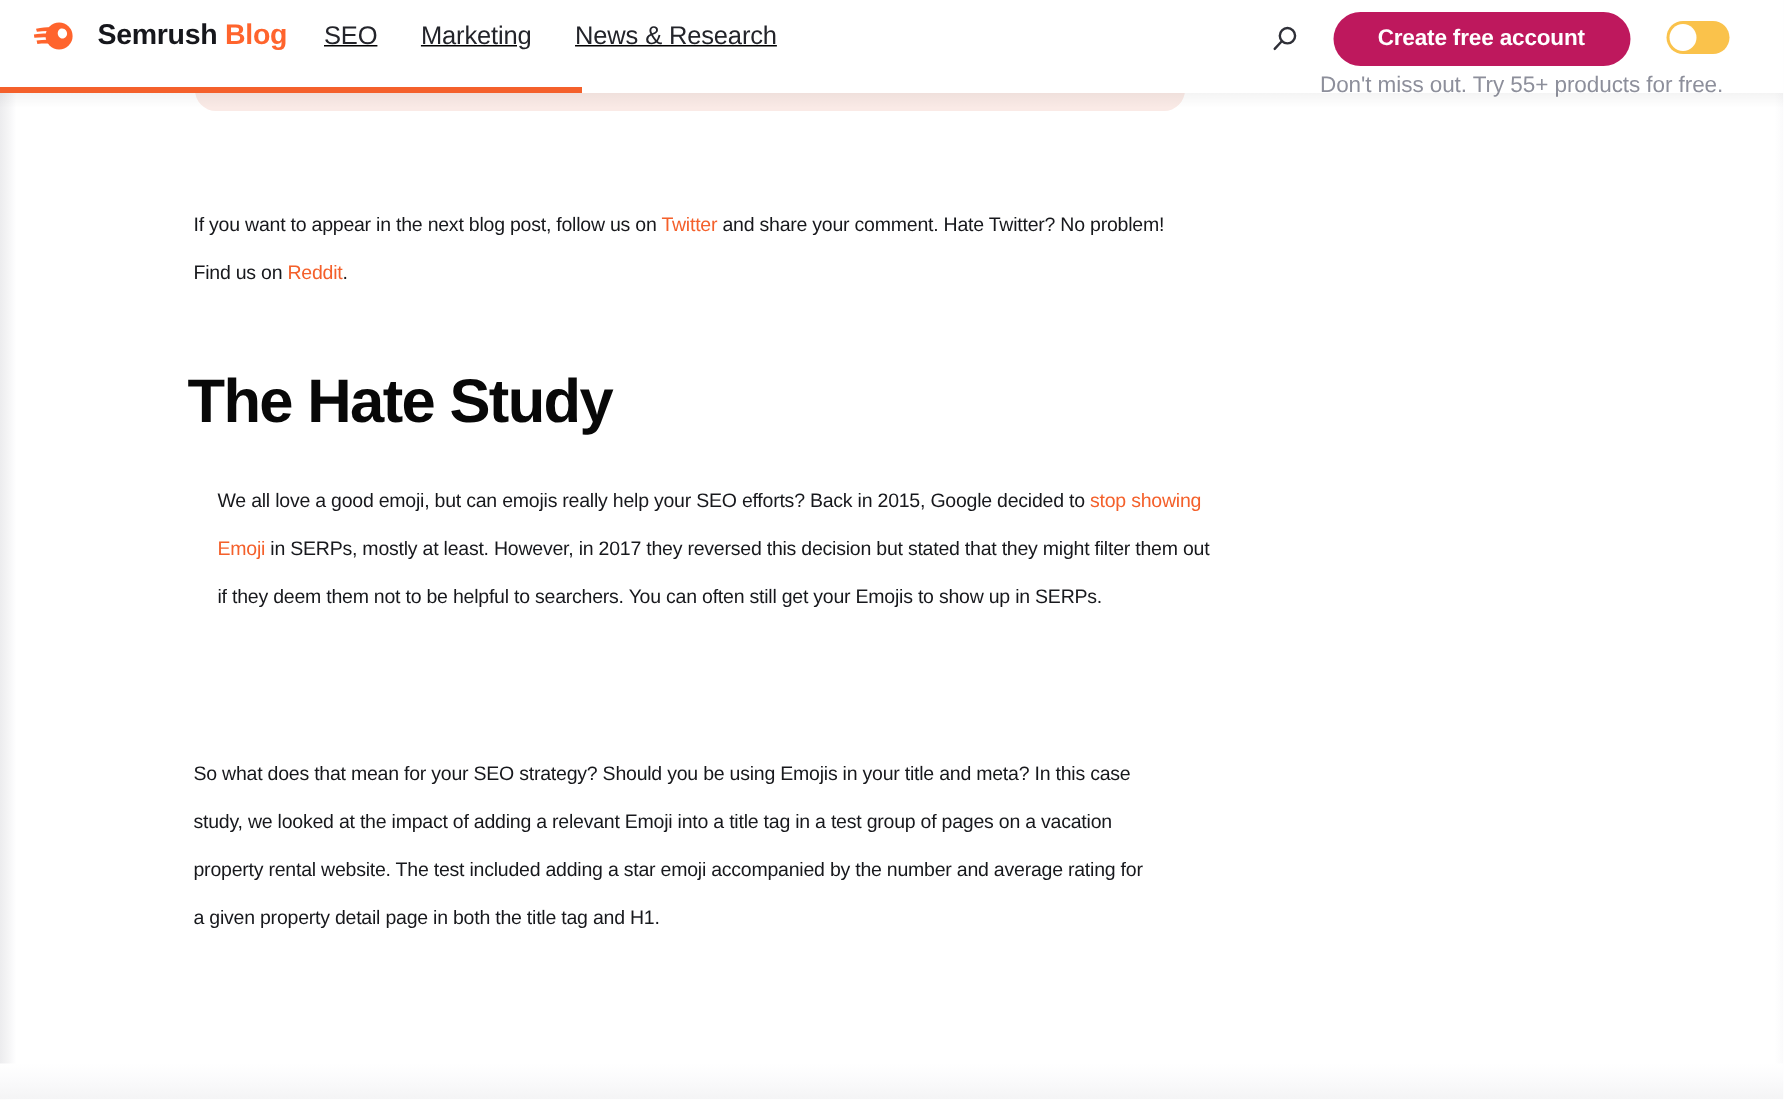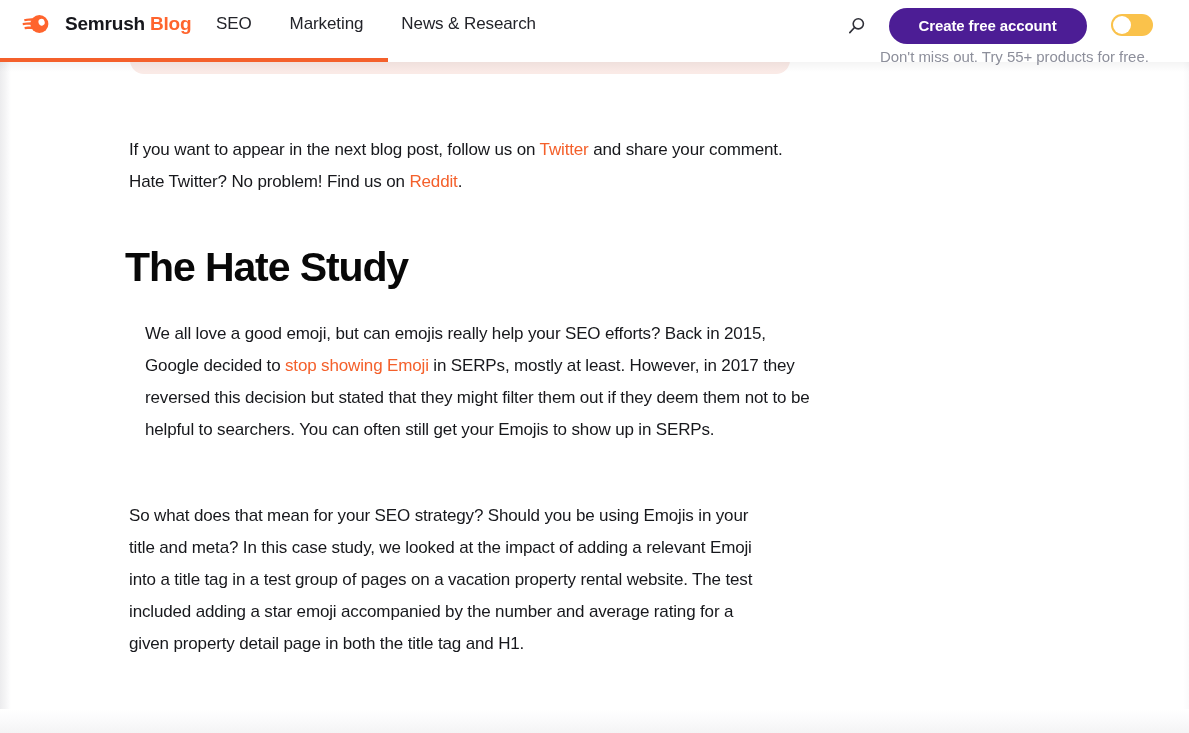--- a/index.html
+++ b/index.html
@@ -107,21 +107,22 @@
   }
   .logo-text .blog-word { color: #ff642d; }
 
   
   .main-nav {
     position: absolute;
     left: 216px;
     top: 14px;
     display: flex;
     align-items: center;
-    gap: 38px;
+    gap: 29px;
+    text-decoration: underline;
   }
   .nav-link {
     font-size: 17px;
     color: #23242a;
     text-decoration: none;
     white-space: nowrap;
     letter-spacing: -0.1px;
   }
 
   
@@ -151,21 +152,21 @@
     width: 215px;
     text-align: center;
   }
   .cta-button {
     display: block;
     width: 198px;
     height: 36px;
     line-height: 36px;
     margin: 0 auto;
     border-radius: 19px;
-    background: #4c1d95;
+    background: #be185d;
     color: #ffffff;
     font-size: 15px;
     font-weight: bold;
     text-align: center;
     text-decoration: none;
     border: none;
     cursor: pointer;
     letter-spacing: -0.1px;
     white-space: nowrap;
     font-family: "Liberation Sans", sans-serif;
@@ -217,21 +218,21 @@
 
   
   .article {
     position: absolute;
     left: 129px;
     top: 0;
     width: 660px;
     z-index: 10;
   }
   .article-body p {
-    font-size: 17px;
+    font-size: 13px;
     line-height: 32px;
     color: #17181c;
     letter-spacing: -0.15px;
     font-family: "Liberation Sans", sans-serif;
   }
   .article-body a.inline-link {
     color: #f4602b;
     text-decoration: none;
   }
 

